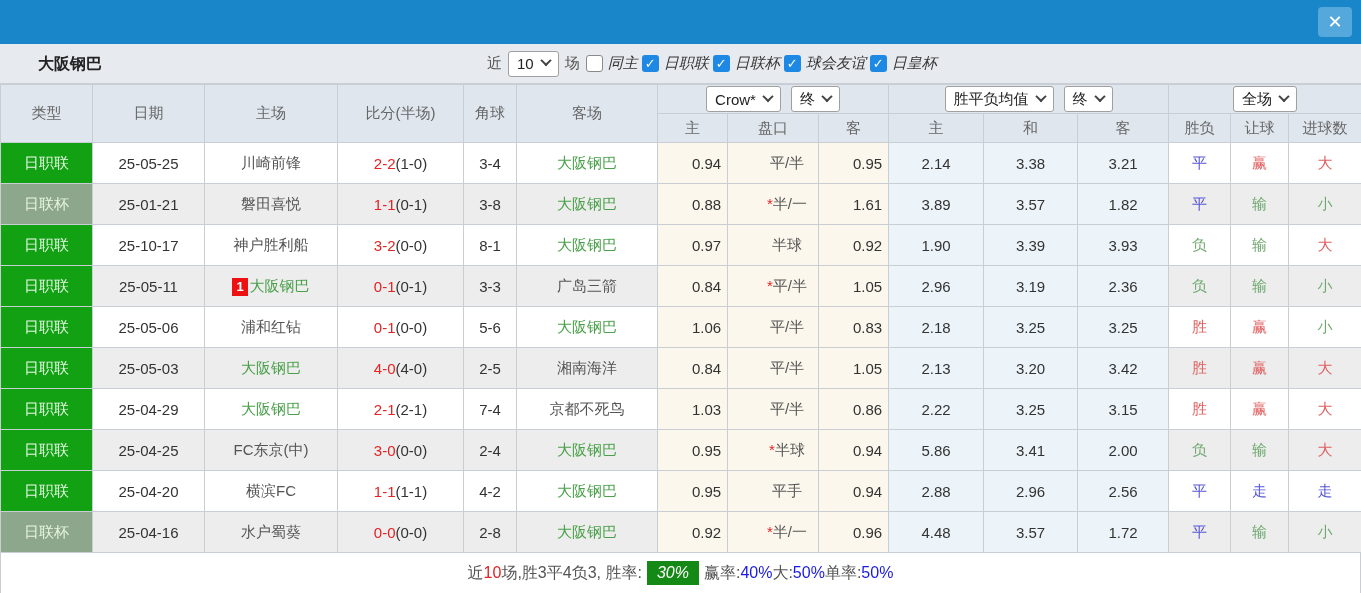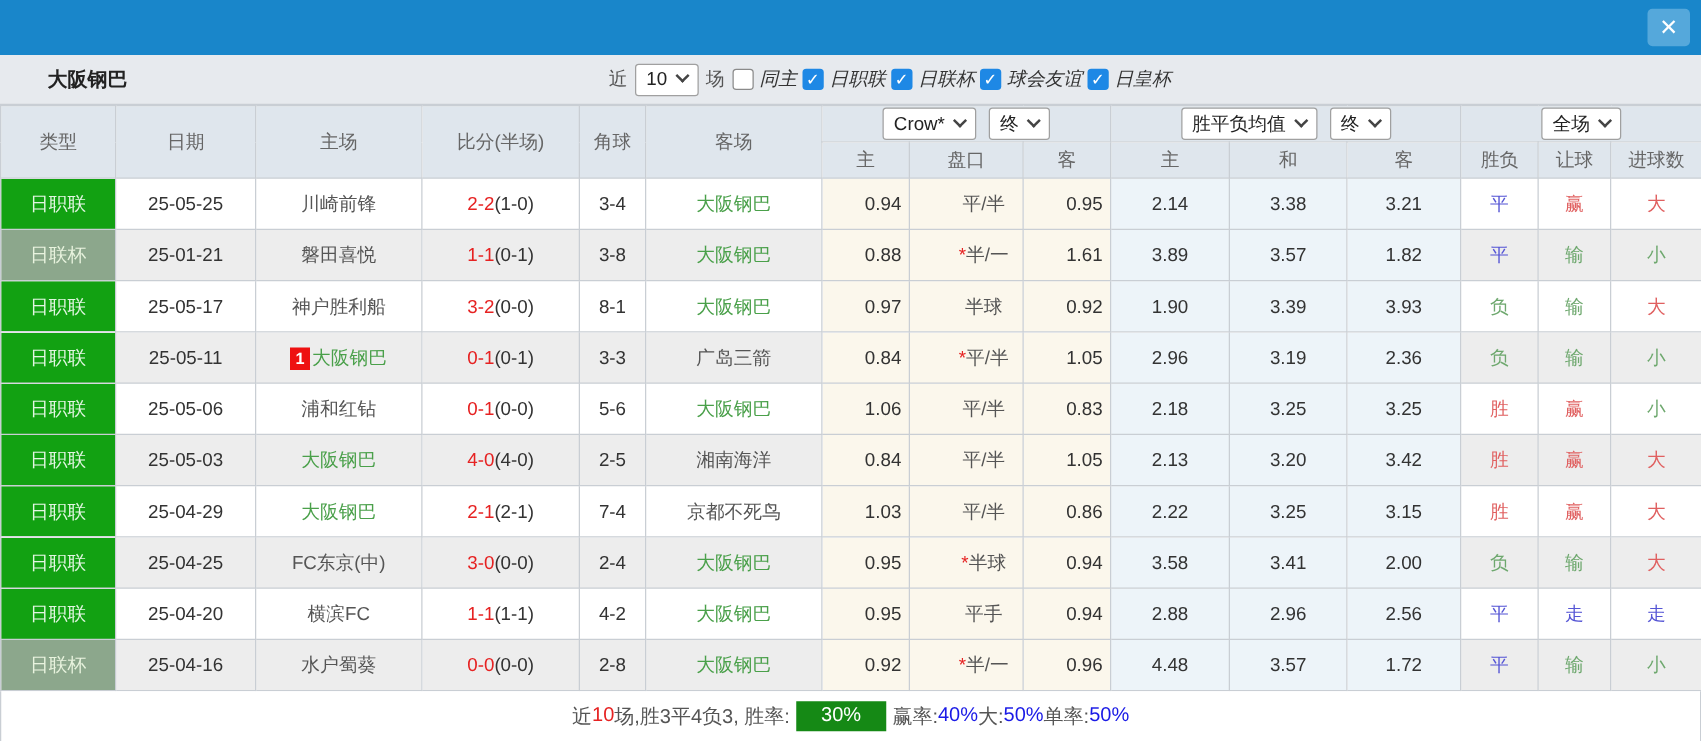--- a/index.html
+++ b/index.html
@@ -67,21 +67,21 @@
   .c-red   { color:#e06060; }
   .c-green { color:#6ea86e; }
   .c-blue  { color:#5555d5; }
 
   
   .footer { height:41px; display:flex; align-items:center; justify-content:center;
     font-size:16px; background:#fff; border:1px solid #c9ced4; border-top:none; }
   .f-gray { color:#555; }
   .f-red { color:#e62222; }
   .f-blue { color:#1a1ae6; }
-  .f-badge { background:#158915; color:#fff; padding:3px 20px; margin:0 5px; display:inline-block; }
+  .f-badge { background:#158915; color:#fff; padding:3px 10px; margin:0 5px; display:inline-block;font-style:italic; }
 </style>
 </head>
 <body>
 
 <div class="app">
 
   <div class="titlebar">
     <div class="close-btn">✕</div>
   </div>
 
@@ -210,21 +210,21 @@
           <td class="bg-cream">1.61</td>
           <td class="bg-blue">3.89</td>
           <td class="bg-blue">3.57</td>
           <td class="bg-blue">1.82</td>
           <td class="res c-blue">平</td>
           <td class="res c-green">输</td>
           <td class="res c-green">小</td>
         </tr>
         <tr>
           <td class="type-bright">日职联</td>
-          <td>25-05-17</td>
+          <td>25-10-17</td>
           <td><span class="opp">神户胜利船</span></td>
           <td><span class="score-main">3-2</span><span class="score-half">(0-0)</span></td>
           <td>8-1</td>
           <td><span class="self">大阪钢巴</span></td>
           <td class="bg-cream">0.97</td>
           <td class="bg-cream handicap">半球</td>
           <td class="bg-cream">0.92</td>
           <td class="bg-blue">1.90</td>
           <td class="bg-blue">3.39</td>
           <td class="bg-blue">3.93</td>
@@ -303,21 +303,21 @@
         <tr class="alt">
           <td class="type-bright">日职联</td>
           <td>25-04-25</td>
           <td><span class="opp">FC东京(中)</span></td>
           <td><span class="score-main">3-0</span><span class="score-half">(0-0)</span></td>
           <td>2-4</td>
           <td><span class="self">大阪钢巴</span></td>
           <td class="bg-cream">0.95</td>
           <td class="bg-cream handicap"><span class="star">*</span>半球</td>
           <td class="bg-cream">0.94</td>
-          <td class="bg-blue">3.58</td>
+          <td class="bg-blue">5.86</td>
           <td class="bg-blue">3.41</td>
           <td class="bg-blue">2.00</td>
           <td class="res c-green">负</td>
           <td class="res c-green">输</td>
           <td class="res c-red">大</td>
         </tr>
         <tr>
           <td class="type-bright">日职联</td>
           <td>25-04-20</td>
           <td><span class="opp">横滨FC</span></td>

